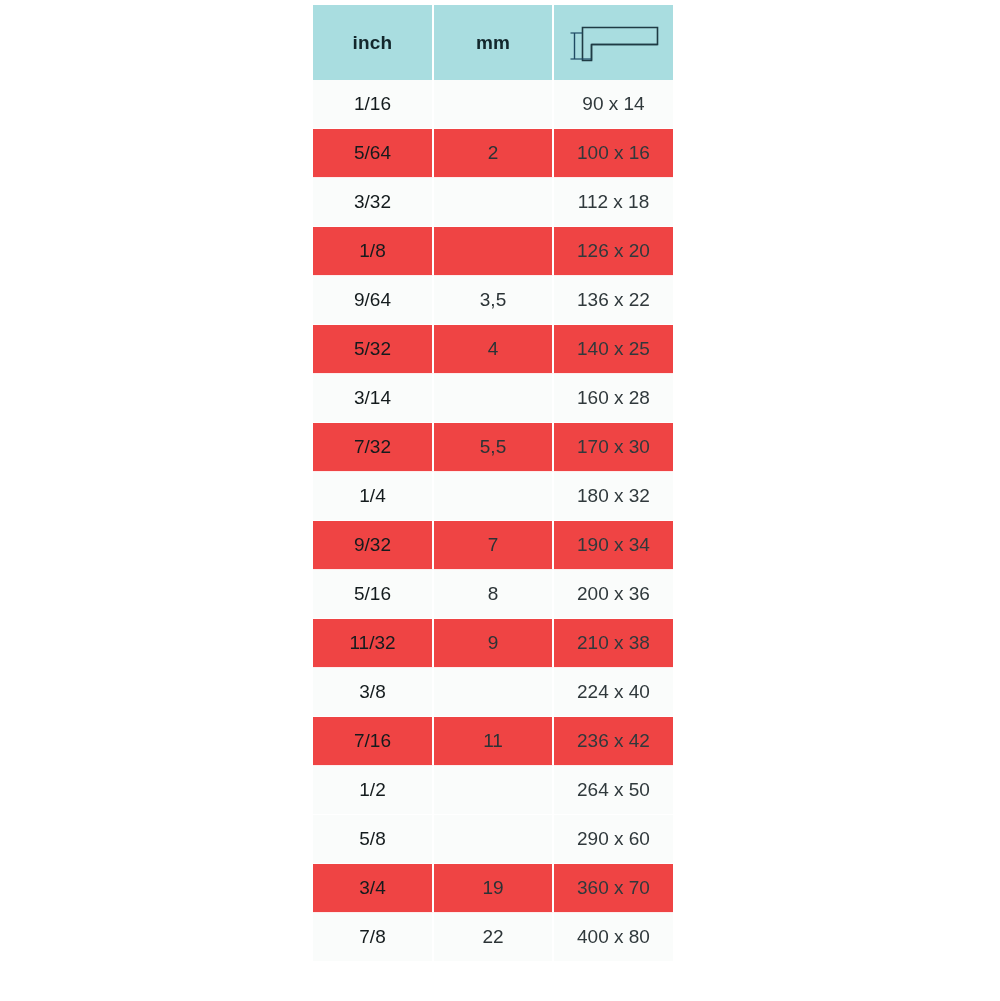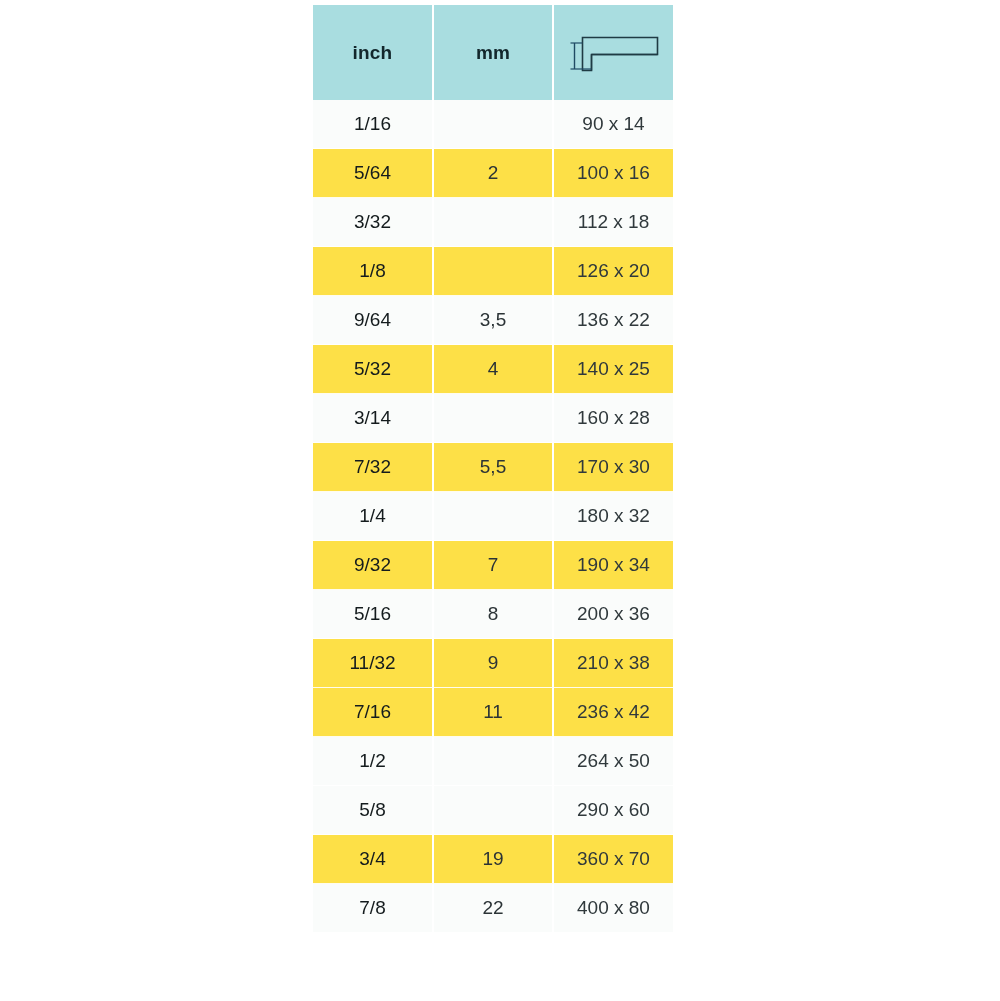--- a/index.html
+++ b/index.html
@@ -40,21 +40,21 @@
 
   
   thead th {
     height: 63px;
     background: #a9dde0;
     color: #13272c;
     font-size: 19px;
     font-weight: bold;
     text-align: center;
     vertical-align: middle;
-    padding: 16px;
+    padding: 6px;
     border-right: 2px solid #ffffff;
     letter-spacing: .2px;
   }
   thead th:last-child { border-right: none; }
 
   .hdr-icon-cell { padding: 0; }
   .hdr-icon {
     display: block;
     margin: 0 auto;
     width: 96px;
@@ -67,21 +67,21 @@
     padding: 0;
     vertical-align: middle;
     text-align: center;
     border-right: 2px solid #ffffff;
     border-bottom: 1px solid rgba(255,255,255,0.9);
     position: relative;
   }
   tbody td:last-child { border-right: none; }
 
   tbody tr.light td { background: #fafcfb; }
-  tbody tr.tint  td { background: #fde047; }
+  tbody tr.tint  td { background: #ef4444; }
 
   td.cell-inch {
     font-size: 19px;
     font-weight: normal;
     color: #141b1d;
   }
   td.cell-mm {
     font-size: 19px;
     font-weight: normal;
     color: #2b3336;
@@ -210,20 +210,25 @@
         <td class="cell-mm">8</td>
         <td class="cell-dim">200 x 36</td>
       </tr>
 
       <tr class="tint">
         <td class="cell-inch">11/32</td>
         <td class="cell-mm">9</td>
         <td class="cell-dim">210 x 38</td>
       </tr>
 
+      <tr class="light">
+        <td class="cell-inch">3/8</td>
+        <td class="cell-mm"><span class="ghost">&nbsp;</span><span></span></td>
+        <td class="cell-dim">224 x 40</td>
+      </tr>
 
       <tr class="tint">
         <td class="cell-inch">7/16</td>
         <td class="cell-mm">11</td>
         <td class="cell-dim">236 x 42</td>
       </tr>
 
       <tr class="light">
         <td class="cell-inch">1/2</td>
         <td class="cell-mm"><span class="ghost">&nbsp;</span><span></span></td>

